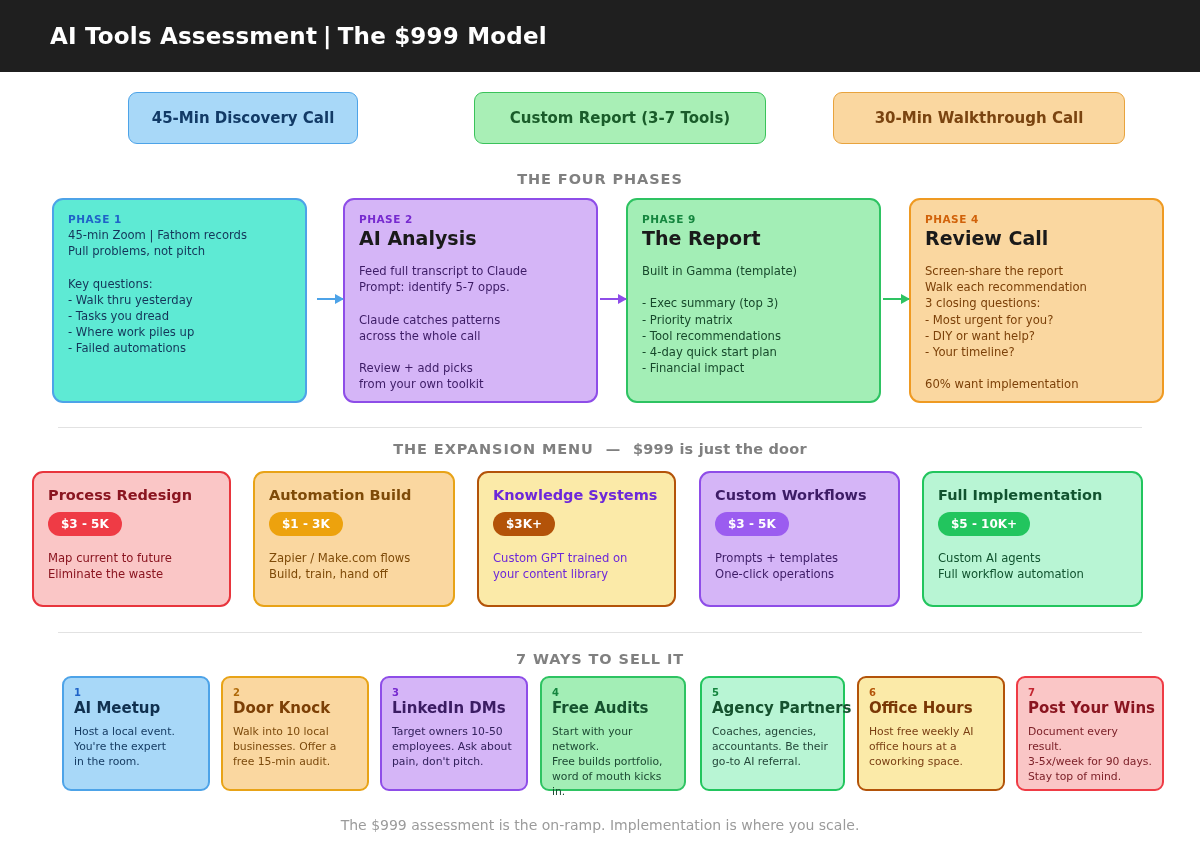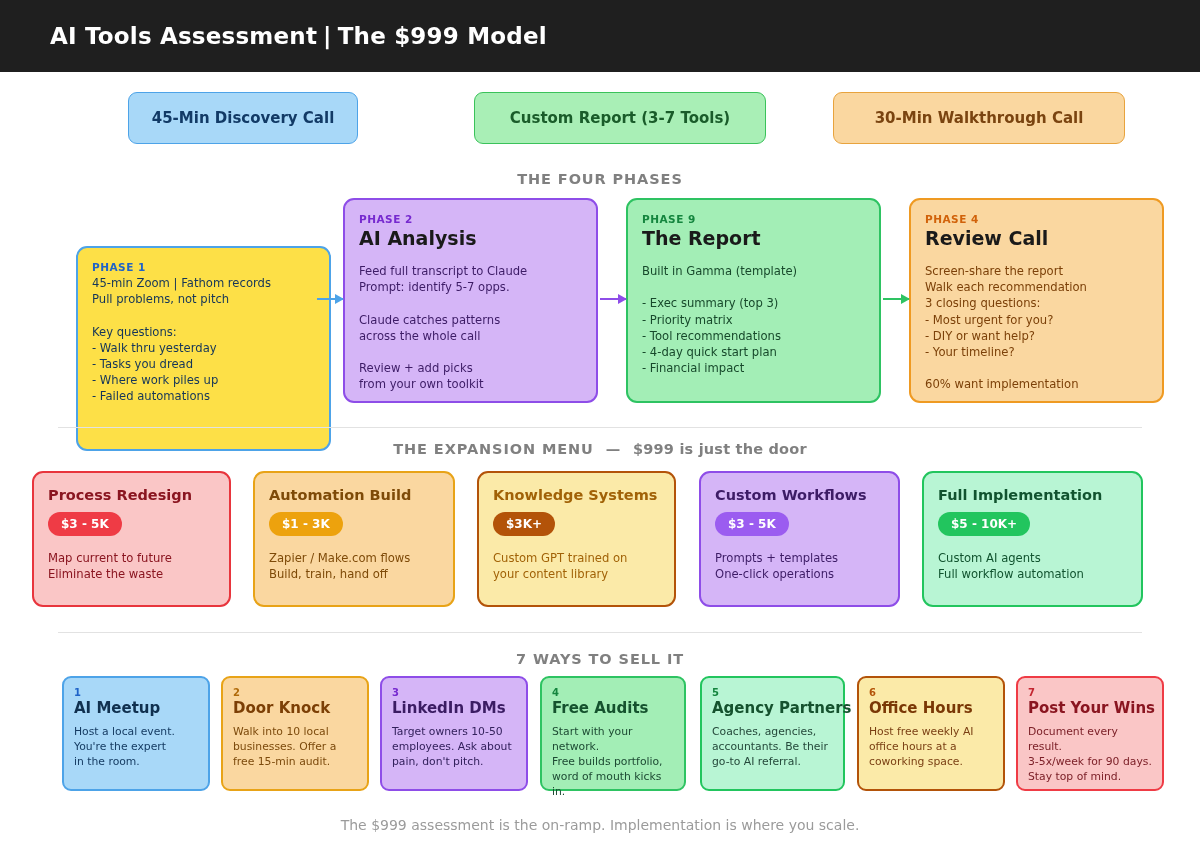--- a/index.html
+++ b/index.html
@@ -51,21 +51,21 @@
   .divider {
     position: absolute; left: 58px; width: 1084px; height: 1px; background: #e2e2e2;
   }
 
   
   .phases { position: absolute; left: 0; top: 198px; width: 1200px; height: 205px; }
   .phase-card {
     position: absolute; top: 0; width: 255px; height: 205px;
     border-radius: 11px; border: 2px solid; padding: 13px 14px 0 14px;
   }
-  .phase-card.p1 { left: 76px;  background: #fde047; border-color: #4da3e8; margin-top: 48px; }
+  .phase-card.p1 { left: 52px;  background: #5eead4; border-color: #4da3e8; }
   .phase-card.p2 { left: 343px; background: #d5b5f7; border-color: #8e4de8; }
   .phase-card.p3 { left: 626px; background: #a3eeb6; border-color: #2ec362; }
   .phase-card.p4 { left: 909px; background: #fad7a0; border-color: #ef9a22; }
   .phase-kicker { font-size: 10.5px; font-weight: bold; letter-spacing: .5px; margin-bottom: 2px; }
   .p1 .phase-kicker { color: #1f63c8; }
   .p2 .phase-kicker { color: #7629cf; }
   .p3 .phase-kicker { color: #14853e; }
   .p4 .phase-kicker { color: #d1620a; }
   .phase-title { font-size: 19px; font-weight: bold; color: #1a1a1a; margin-bottom: 14px; }
   .phase-body { font-size: 11.6px; line-height: 16.2px; white-space: pre-line; }
@@ -100,21 +100,21 @@
     color: #ffffff; font-size: 12px; font-weight: bold; margin-bottom: 14px;
   }
   .exp-body { font-size: 11.6px; line-height: 16px; white-space: pre-line; }
   .e1 { left: 32px;  width: 199px; background: #fac6c6; border-color: #e8353d; }
   .e1 .exp-title, .e1 .exp-body { color: #8a1520; }
   .e1 .exp-price { background: #ef3b45; }
   .e2 { left: 253px; width: 202px; background: #fad7a0; border-color: #e8a317; }
   .e2 .exp-title, .e2 .exp-body { color: #7e4a08; }
   .e2 .exp-price { background: #eda20d; }
   .e3 { left: 477px; width: 199px; background: #fbeaa8; border-color: #b35309; }
-  .e3 .exp-title, .e3 .exp-body { color: #a16207; }
+  .e3 .exp-title, .e3 .exp-body { color: #6d28d9; }
   .e3 .exp-price { background: #b35309; }
   .e4 { left: 699px; width: 201px; background: #d5b5f7; border-color: #8e4de8; }
   .e4 .exp-title, .e4 .exp-body { color: #3d1c66; }
   .e4 .exp-price { background: #9b5cf0; }
   .e5 { left: 922px; width: 221px; background: #b8f5d4; border-color: #22c55e; }
   .e5 .exp-title, .e5 .exp-body { color: #11532f; }
   .e5 .exp-price { background: #22c55e; }
 
   
   .ways { position: absolute; left: 0; top: 676px; width: 1200px; height: 115px; }

